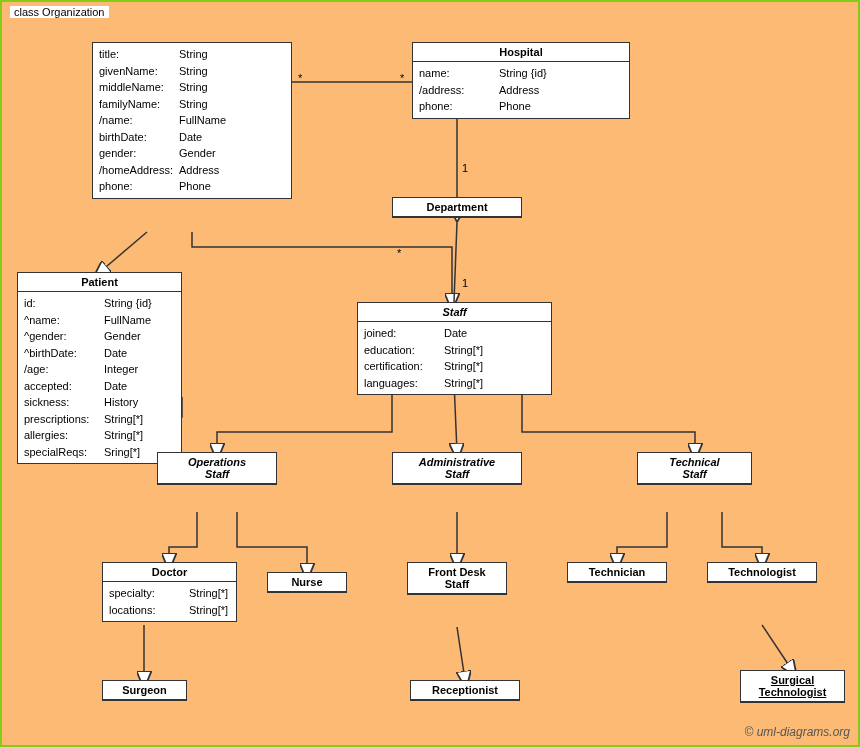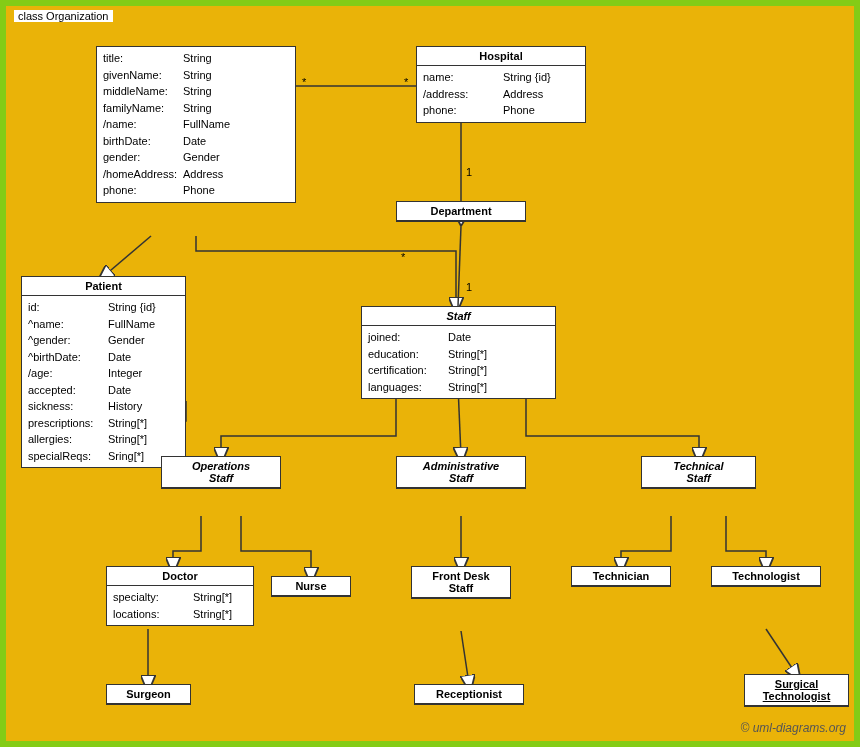--- a/index.html
+++ b/index.html
@@ -9,22 +9,22 @@
       font-size: 11px;
       width: 860px;
       height: 747px;
       overflow: hidden;
       position: relative;
     }
     #diagram-container {
       position: relative;
       width: 860px;
       height: 747px;
-      background: #eab308;
-      border: 6px solid #84cc16;
+      background: #fdba74;
+      border: 2px solid #84cc16;
     }
     .class-label {
       position: absolute;
       top: 4px;
       left: 8px;
       font-size: 11px;
       background: #fff;
       padding: 0 4px;
     }
     .uml-class {
@@ -181,21 +181,21 @@
           <div class="attr-row">
             <span class="attr-name">/homeAddress:</span>
             <span class="attr-type">Address</span>
           </div>
           <div class="attr-row">
             <span class="attr-name">phone:</span>
             <span class="attr-type">Phone</span>
           </div>
         </div>
       </div>
-      <div class="uml-class" style="left: 410px; top: 40px; width: 170px;">
+      <div class="uml-class" style="left: 410px; top: 40px; width: 218px;">
         <div class="class-header non-italic"><span>Hospital</span></div>
         <div class="class-body">
           <div class="attr-row">
             <span class="attr-name">name:</span>
             <span class="attr-type">String {id}</span>
           </div>
           <div class="attr-row">
             <span class="attr-name">/address:</span>
             <span class="attr-type">Address</span>
           </div>
@@ -276,21 +276,21 @@
       </div>
       <div class="uml-class" style="left: 155px; top: 450px; width: 120px;">
         <div class="class-header"><span>Operations</span><br><span>Staff</span></div>
       </div>
       <div class="uml-class" style="left: 390px; top: 450px; width: 130px;">
         <div class="class-header"><span>Administrative</span><br><span>Staff</span></div>
       </div>
       <div class="uml-class" style="left: 635px; top: 450px; width: 115px;">
         <div class="class-header"><span>Technical</span><br><span>Staff</span></div>
       </div>
-      <div class="uml-class" style="left: 100px; top: 560px; width: 148px;">
+      <div class="uml-class" style="left: 100px; top: 560px; width: 135px;">
         <div class="class-header non-italic"><span>Doctor</span></div>
         <div class="class-body">
           <div class="attr-row">
             <span class="attr-name">specialty:</span>
             <span class="attr-type">String[*]</span>
           </div>
           <div class="attr-row">
             <span class="attr-name">locations:</span>
             <span class="attr-type">String[*]</span>
           </div>

